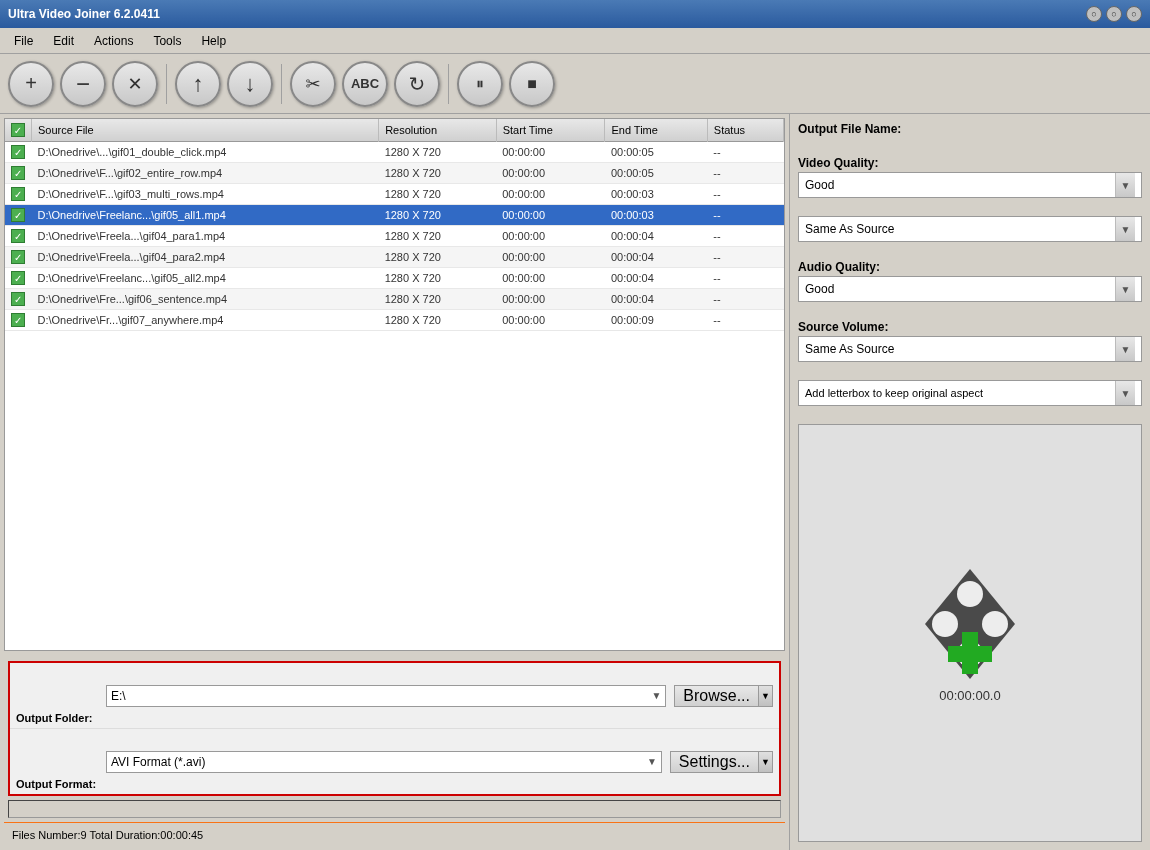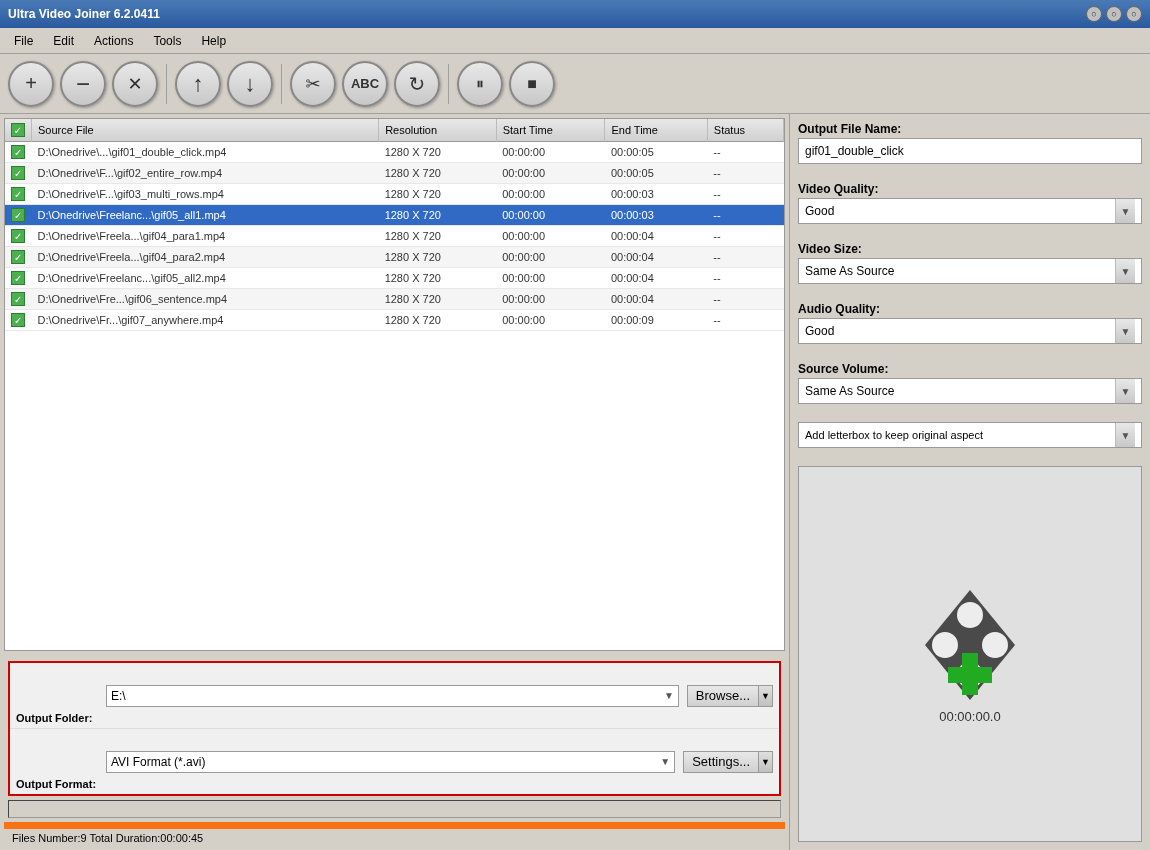--- a/index.html
+++ b/index.html
@@ -174,21 +174,21 @@
     .browse-btn {
       margin-left: 4px;
       height: 22px;
       padding: 0 8px;
       background: linear-gradient(to bottom, #e8e8e8, #d0d0d0);
       border: 1px solid #999;
       cursor: pointer;
       display: flex;
       align-items: center;
       gap: 2px;
-      font-size: 13px;
+      font-size: 16px;
     }
     .browse-btn-arrow {
       background: linear-gradient(to bottom, #e0e0e0, #c0c0c0);
       border: 1px solid #999;
       border-left: none;
       height: 22px;
       width: 14px;
       display: flex;
       align-items: center;
       justify-content: center;
@@ -198,21 +198,21 @@
 
     #progress-bar-area {
       height: 18px;
       background: #d4d0c8;
       margin: 4px;
       border: 1px inset #999;
     }
     #status-bar {
       height: 24px;
       background: #d4d0c8;
-      border-top: 7px solid #f97316;
+      border-top: 1px solid #f97316;
       display: flex;
       align-items: center;
       padding: 0 8px;
       font-size: 11px;
     }
 
     
     #right-panel {
       width: 360px;
       padding: 8px;
@@ -473,33 +473,31 @@
       <div id="status-bar">
         <span>Files Number:9  Total Duration:00:00:45</span>
       </div>
     </div>
   </div>
 
   <div id="right-panel">
 
     <div>
       <div class="right-section-label">Output File Name:</div>
-      <input class="right-input" type="text" value="gif01_double_click" style="">
     </div>
 
     <div>
       <div class="right-section-label">Video Quality:</div>
       <div class="right-combo">
         <span>Good</span>
         <div class="right-combo-arrow">▼</div>
       </div>
     </div>
 
     <div>
-      <div class="right-section-label">Video Size:</div>
       <div class="right-combo">
         <span>Same As Source</span>
         <div class="right-combo-arrow">▼</div>
       </div>
     </div>
 
     <div>
       <div class="right-section-label">Audio Quality:</div>
       <div class="right-combo">
         <span>Good</span>

